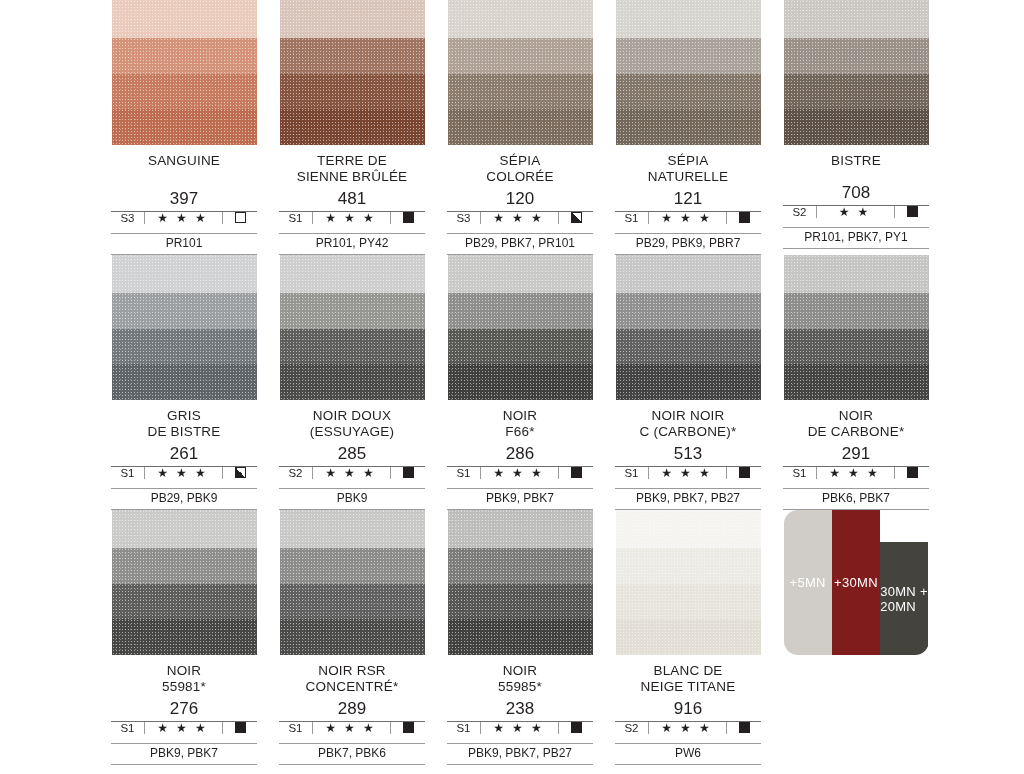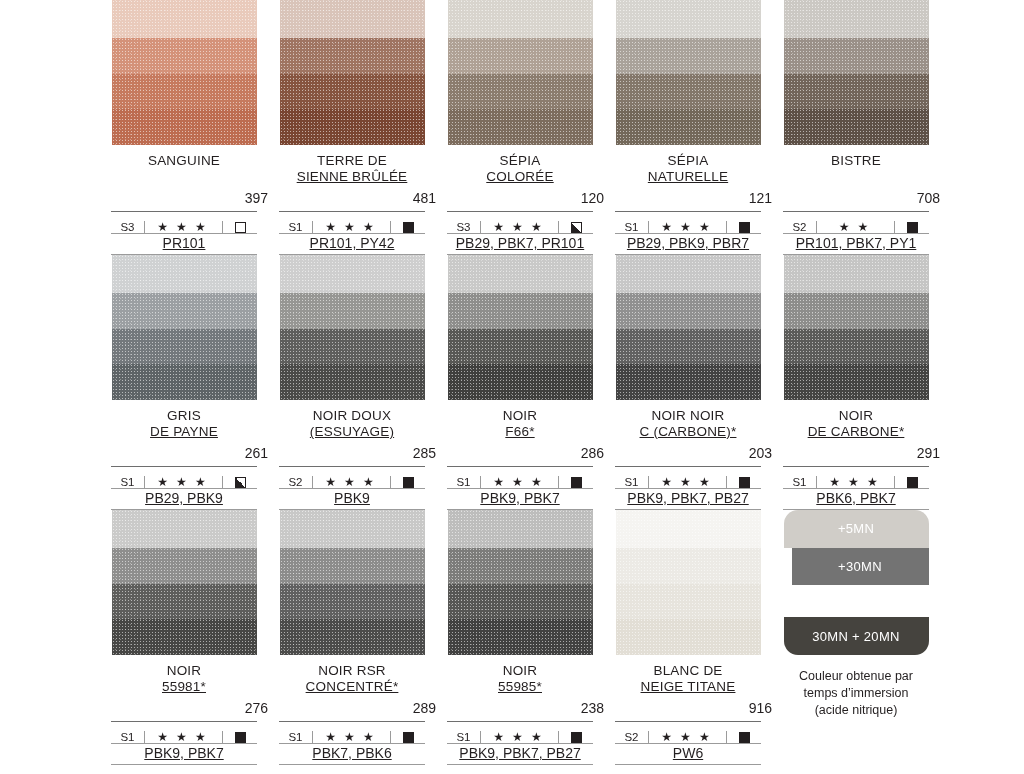--- a/index.html
+++ b/index.html
@@ -48,82 +48,81 @@
 
   
   .nm{
     margin-top:8px;
     text-align:center;
     font-size:13.5px;
     line-height:16px;
     letter-spacing:.2px;
     color:#231f20;
   }
-  .nm .l2{display:block;text-decoration:underline;}
+  .nm .l2{display:block;}
 
   
   .ref{
-    text-align:right;
-    font-size:14px;
+    text-align:center;
+    font-size:17px;
     line-height:15px;
     margin-top:6px;
     color:#231f20;
   }
 
   
   .spec{
     width:146px;
     margin:5px auto 0 auto;
     border-top:1.6px solid #6e6e6e;
     border-bottom:1.2px solid #9b9b9b;
     box-sizing:border-box;
   }
   .specrow{
     display:flex;
-    align-items:flex-end;
+    align-items:flex-start;
     height:21px;
   }
   .sc{
     display:flex;align-items:center;justify-content:center;
     font-size:11.5px;
     box-sizing:border-box;
   }
   .sc.series{width:34px;border-right:1.2px solid #9b9b9b;}
   .sc.stars{flex:1;border-right:1.2px solid #9b9b9b;letter-spacing:4px;font-size:12px;line-height:1;}
   .sc.opac{width:34px;}
 
   .pig{
     text-align:center;
-    font-size:14px;
+    font-size:12px;
     line-height:13px;
     padding:3px 0 4px 0;
     border-top:1.2px solid #9b9b9b;
     color:#231f20;
-    text-decoration:underline;
   }
 
   .star{display:inline-block;margin:0 2px;}
 
   
   .opq{
     display:inline-block;width:11px;height:11px;
     border:1.3px solid #231f20;box-sizing:border-box;
   }
   .opq.full{background:#231f20;}
   .opq.none{background:#ffffff;}
   .opq.half{
     background:#ffffff;
     background-image:linear-gradient(to bottom left,#ffffff 0 50%,#231f20 50% 100%);
   }
 
   
   .legend{position:relative;}
   .legendbox{
     width:145px;height:145px;margin:0 auto;
-    display:flex;flex-direction:column;
+    display:flex;flex-direction:row;
     overflow:hidden;
     border-radius:14px;
   }
   .lband{
     flex:1;
     display:flex;align-items:center;justify-content:center;
     color:#ffffff;
     font-size:13px;
     letter-spacing:.3px;
   }
@@ -239,21 +238,21 @@
         </div>
       </div>
       <div class="cell">
         <div class="swatch">
           <div class="band b1" style="background: rgb(203, 200, 195);"></div>
           <div class="band b2" style="background: rgb(154, 144, 136);"></div>
           <div class="band b3" style="background: rgb(114, 101, 90);"></div>
           <div class="band b4" style="background: rgb(93, 80, 70);"></div>
         </div>
         <div class="nm"><span class="l1">BISTRE</span></div>
-        <div class="ref" style="margin-top: 22px;">708</div>
+        <div class="ref" style="margin-top: 16px;">708</div>
         <div class="spec">
           <div class="specrow">
             <div class="sc series">S2</div>
             <div class="sc stars">
               <span class="star">★</span>
               <span class="star">★</span>
             </div>
             <div class="sc opac">
               <span class="opq full"></span>
             </div>
@@ -261,21 +260,21 @@
           <div class="pig">PR101, PBK7, PY1</div>
         </div>
       </div>
       <div class="cell">
         <div class="swatch">
           <div class="band b1" style="background: rgb(207, 209, 210);"></div>
           <div class="band b2" style="background: rgb(155, 159, 162);"></div>
           <div class="band b3" style="background: rgb(115, 120, 124);"></div>
           <div class="band b4" style="background: rgb(93, 99, 102);"></div>
         </div>
-        <div class="nm"><span class="l1">GRIS</span><span class="l2">DE PAYNE</span></div>
+        <div class="nm"><span class="l1">GRIS</span><span class="l2">DE BISTRE</span></div>
         <div class="ref">261</div>
         <div class="spec">
           <div class="specrow">
             <div class="sc series">S1</div>
             <div class="sc stars">
               <span class="star">★</span>
               <span class="star">★</span>
               <span class="star">★</span>
             </div>
             <div class="sc opac">
@@ -334,21 +333,21 @@
         </div>
       </div>
       <div class="cell">
         <div class="swatch">
           <div class="band b1" style="background: rgb(199, 199, 199);"></div>
           <div class="band b2" style="background: rgb(144, 144, 144);"></div>
           <div class="band b3" style="background: rgb(97, 97, 97);"></div>
           <div class="band b4" style="background: rgb(67, 67, 67);"></div>
         </div>
         <div class="nm"><span class="l1">NOIR NOIR</span><span class="l2">C (CARBONE)*</span></div>
-        <div class="ref">203</div>
+        <div class="ref">513</div>
         <div class="spec">
           <div class="specrow">
             <div class="sc series">S1</div>
             <div class="sc stars">
               <span class="star">★</span>
               <span class="star">★</span>
               <span class="star">★</span>
             </div>
             <div class="sc opac">
               <span class="opq full"></span>
@@ -473,23 +472,18 @@
             <div class="sc opac">
               <span class="opq full"></span>
             </div>
           </div>
           <div class="pig">PW6</div>
         </div>
       </div>
       <div class="cell legend">
         <div class="legendbox">
           <div class="lband" style="background: rgb(208, 205, 200);">+5MN</div>
-          <div class="lband" style="background: #737373; margin-left: 8px;">+30MN</div>
+          <div class="lband" style="background: #7f1d1d;">+30MN</div>
           <div class="lband dark" style="background: rgb(69, 67, 62); margin-top: 32px;">30MN + 20MN</div>
-        </div>
-        <div class="legendcap">
-          <span>Couleur obtenue par</span>
-          <span>temps d’immersion</span>
-          <span>(acide nitrique)</span>
         </div>
       </div>
     </div>
 </div>
 
 </body></html>

